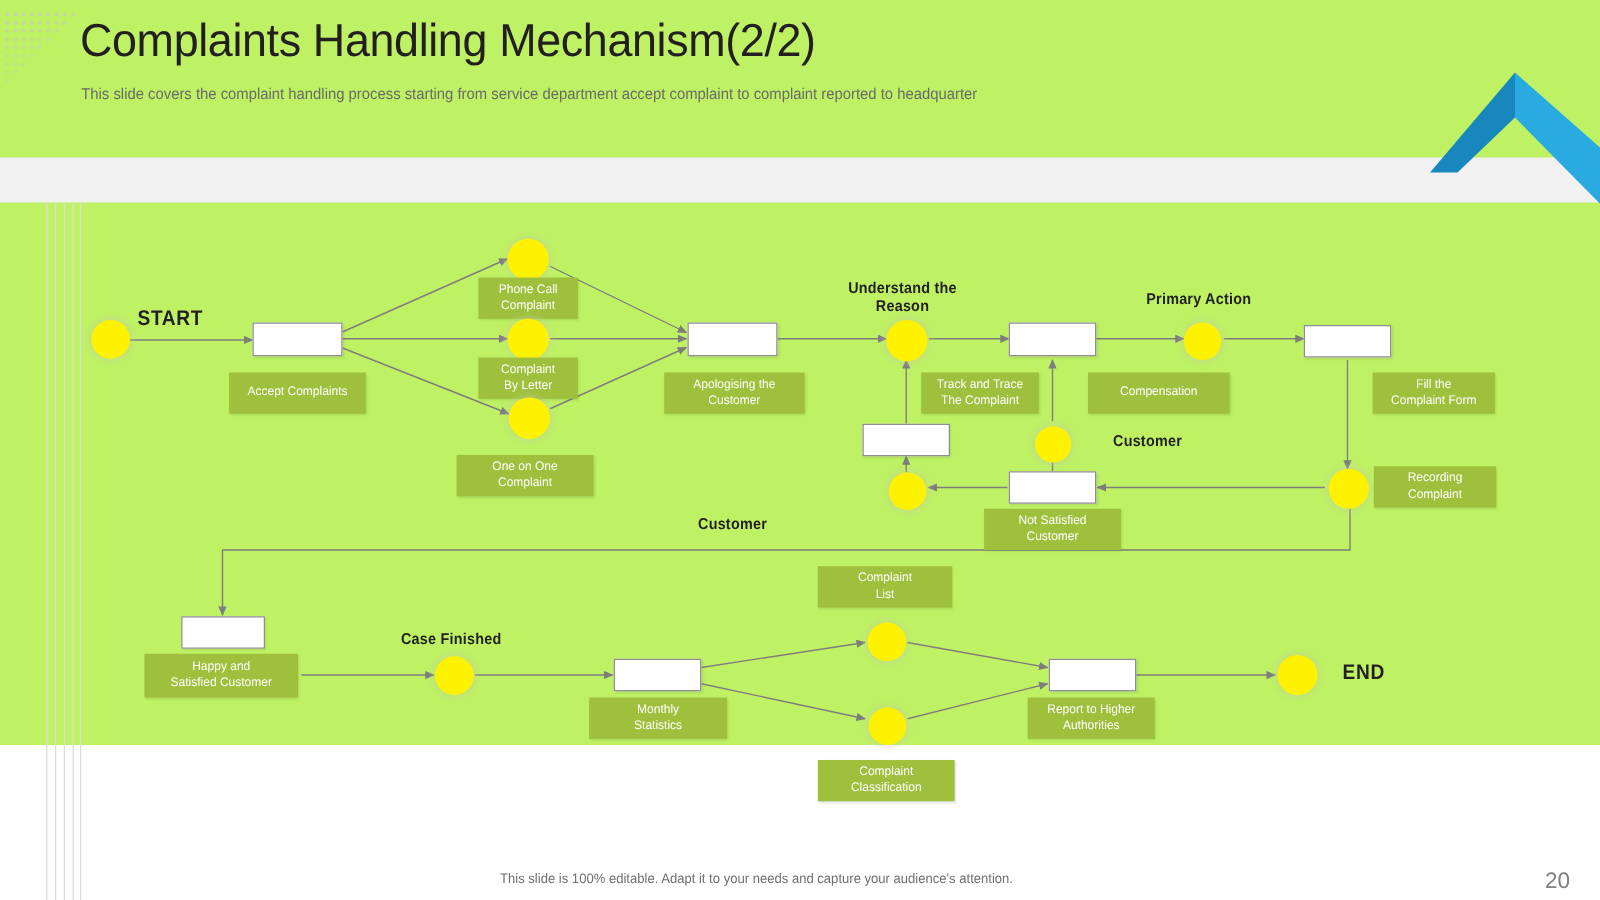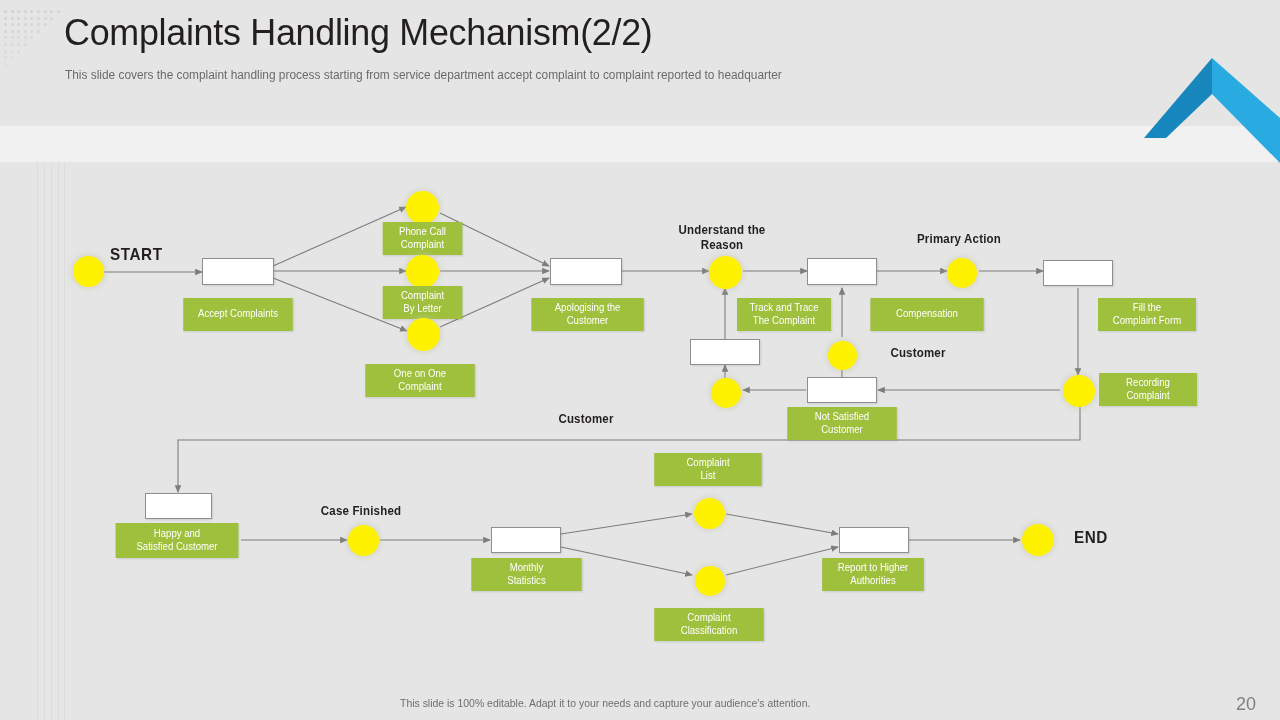--- a/index.html
+++ b/index.html
@@ -3,21 +3,21 @@
 <meta charset="utf-8">
 <title>Complaints Handling Mechanism</title>
 <style>
   * { box-sizing: border-box; margin: 0; padding: 0; }
   html, body {
     width: 1280px; height: 720px;
     background: #ffffff;
     font-family: "Liberation Sans", sans-serif;
     overflow: hidden;
   }
-  #slide { position: relative; width: 1280px; height: 720px; background: #e5e5e5; }
+  #slide { position: relative; width: 1280px; height: 596px; background: #bef264; }
 
   
   #dot-grid { position: absolute; left: 4px; top: 6px; width: 60px; height: 96px; }
   #dot-grid i {
     position: absolute; width: 3px; height: 3px; border-radius: 50%;
     background: #c9c9c9; display: block;
   }
 
   
   #page-title {

